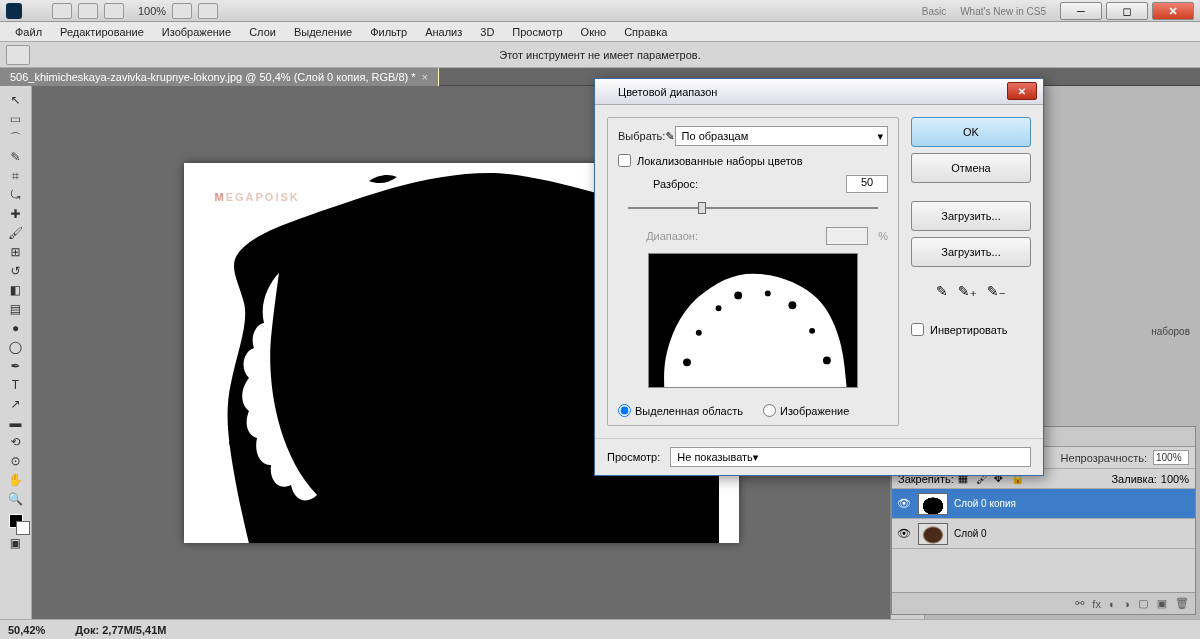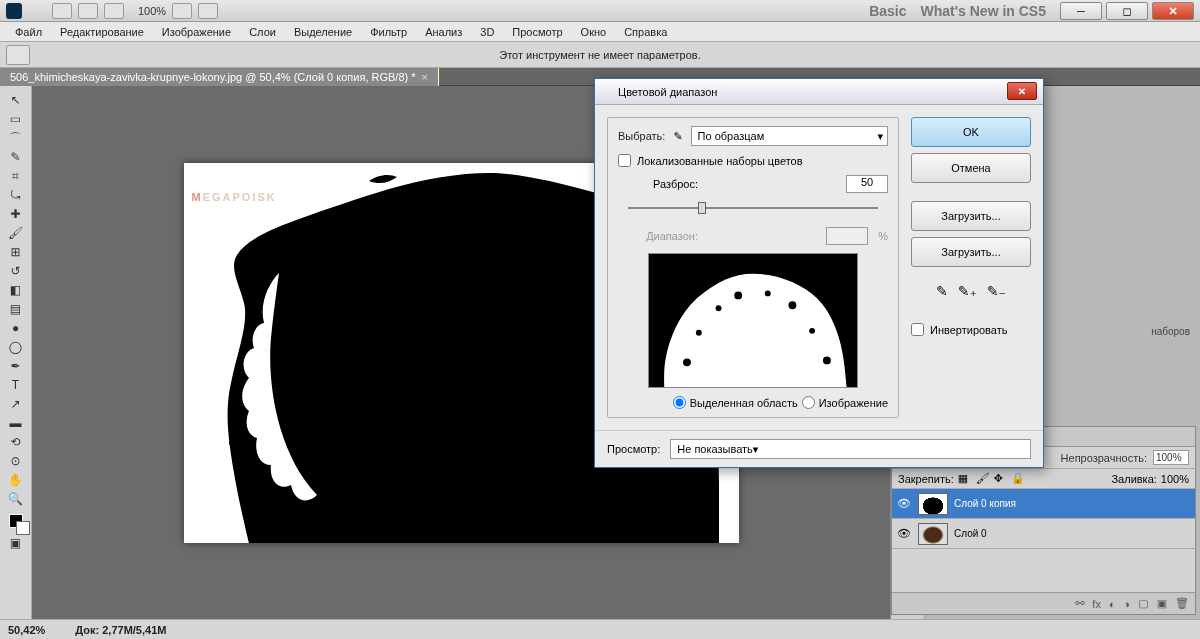--- a/index.html
+++ b/index.html
@@ -5,35 +5,35 @@
 *{margin:0;padding:0;box-sizing:border-box;font-family:Tahoma,Arial,sans-serif;font-size:11px;}
 body{background:#bfbfbf;width:1200px;height:639px;overflow:hidden;position:relative;}
 .titlebar{height:22px;background:linear-gradient(#e8e8e8,#d0d0d0);border-bottom:1px solid #999;display:flex;align-items:center;position:relative;}
 .ps-icon{width:16px;height:16px;background:#0a2b4a;border-radius:3px;margin-left:6px;}
 .titlebar-mid{display:flex;align-items:center;margin-left:30px;gap:6px;}
 .ticon{width:20px;height:16px;background:#e2e2e2;border:1px solid #999;border-radius:2px;}
 .zoom{font-size:11px;color:#333;margin-left:8px;}
 .title-right{position:absolute;right:6px;top:2px;display:flex;align-items:center;gap:4px;}
 .title-right .winbtn{width:42px;height:18px;border:1px solid #888;background:linear-gradient(#f5f5f5,#d8d8d8);display:flex;align-items:center;justify-content:center;border-radius:2px;}
 .title-right .close{background:linear-gradient(#f08070,#d04020);color:#fff;font-weight:bold;}
-.workspace-label{color:#777;font-size:14px;margin-right:10px;font-weight:bold;}
+.workspace-label{color:#777;font-size:10px;margin-right:10px;}
 .menubar{height:20px;background:#e8e8e8;border-bottom:1px solid #aaa;display:flex;align-items:center;padding-left:6px;}
 .menubar span{padding:0 9px;font-size:11px;color:#222;}
 .optbar{height:26px;background:#d6d6d6;border-bottom:1px solid #aaa;display:flex;align-items:center;position:relative;}
 .optbar .toolprev{width:24px;height:20px;border:1px solid #999;background:#e2e2e2;margin-left:6px;border-radius:2px;}
 .optbar .nopar{position:absolute;left:50%;transform:translateX(-50%);color:#222;font-size:11px;}
 .doctab-row{height:18px;background:#666;border-bottom:1px solid #444;display:flex;align-items:center;}
 .doctab{background:#888;color:#fff;padding:2px 10px;font-size:10px;height:18px;display:flex;align-items:center;border-right:1px solid #fef9c3;}
 .doctab .x{margin-left:6px;color:#ddd;}
 .main{position:absolute;top:86px;left:0;right:0;bottom:20px;display:flex;}
 .toolbox{width:32px;background:#d6d6d6;border-right:1px solid #aaa;padding-top:4px;}
 .toolbox .tool{width:22px;height:18px;margin:1px auto;display:flex;align-items:center;justify-content:center;font-size:12px;color:#333;}
 .canvas-area{flex:1;background:#6b6b6b;display:flex;align-items:center;justify-content:center;position:relative;}
 .canvas{width:555px;height:380px;background:#fff;box-shadow:0 0 8px rgba(0,0,0,.5);position:relative;overflow:hidden;}
-.watermark{position:absolute;top:20px;left:8px;font-size:20px;font-weight:bold;color:#e6c6bd;letter-spacing:2px;}
+.watermark{position:absolute;top:20px;left:31px;font-size:20px;font-weight:bold;color:#e6c6bd;letter-spacing:2px;}
 .watermark .m{color:#e09088;}
 .silhouette{position:absolute;top:10px;left:35px;right:0;bottom:0;}
 .panels{width:310px;background:#b8b8b8;border-left:1px solid #888;position:relative;}
 .panel-strip{position:absolute;left:0;top:0;bottom:0;width:34px;background:#cfcfcf;border-right:1px solid #999;}
 .panel-strip .pitem{height:30px;margin:6px 4px;background:#ddd;border:1px solid #aaa;border-radius:2px;}
 .layers-panel{position:absolute;left:0;right:4px;bottom:4px;top:340px;background:#d4d4d4;border:1px solid #888;}
 .layers-tabs{height:20px;background:#c8c8c8;border-bottom:1px solid #999;display:flex;}
 .layers-tabs .ltab{padding:3px 10px;font-size:10px;color:#444;}
 .layers-tabs .ltab.active{background:#d4d4d4;color:#000;}
 .layers-opts{height:22px;display:flex;align-items:center;padding:0 6px;gap:6px;border-bottom:1px solid #aaa;font-size:10px;color:#333;}
@@ -56,36 +56,36 @@
 .dlg-title{height:26px;background:linear-gradient(#fefefe,#dadce8);border-bottom:1px solid #aaa;display:flex;align-items:center;padding:0 23px;font-size:11px;position:relative;}
 .dlg-close{position:absolute;right:6px;top:3px;width:30px;height:18px;background:linear-gradient(#e87060,#c03018);border:1px solid #802010;border-radius:2px;color:#fff;display:flex;align-items:center;justify-content:center;font-weight:bold;font-size:10px;}
 .dlg-body{display:flex;padding:12px;gap:12px;}
 .dlg-left{flex:1;}
 .dlg-right{width:120px;display:flex;flex-direction:column;gap:6px;align-items:stretch;}
 .dlg-btn{height:30px;background:linear-gradient(#f8f8f8,#e0e0e0);border:1px solid #888;border-radius:3px;font-size:11px;display:flex;align-items:center;justify-content:center;}
 .dlg-btn.primary{background:linear-gradient(#d8eefc,#aad6f2);border-color:#4a90c0;}
 .eyedrops{display:flex;gap:10px;justify-content:center;margin:10px 0;}
 .eyedrops span{font-size:14px;}
 .chk-invert{display:flex;align-items:center;gap:6px;font-size:11px;margin-top:8px;}
-.row{display:flex;align-items:center;gap:8px;margin-bottom:8px;}
+.row{display:flex;align-items:center;margin-bottom:8px;}
 .row label{font-size:11px;color:#222;}
 .row .combo{flex:1;border:1px solid #999;background:#fff;height:20px;display:flex;align-items:center;padding:0 6px;font-size:11px;position:relative;}
 .row .combo .arr{position:absolute;right:4px;}
 .fieldset{border:1px solid #b0b0b0;border-radius:2px;padding:8px 10px;}
 .check-row{display:flex;align-items:center;gap:6px;font-size:11px;margin-bottom:8px;}
 .val-row{display:flex;align-items:center;gap:10px;margin-bottom:6px;}
 .val-row label{width:80px;text-align:right;font-size:11px;}
 .val-row .ninput{width:42px;height:18px;border:1px solid #999;background:#fff;text-align:center;font-size:11px;}
 .val-row.disabled{color:#999;}
 .val-row.disabled .ninput{background:#eee;color:#999;}
 .slider{height:18px;position:relative;margin:0 10px 10px 10px;}
 .slider .track{position:absolute;top:8px;left:0;right:0;height:2px;background:#888;}
 .slider .thumb{position:absolute;top:3px;left:28%;width:8px;height:12px;background:#ddd;border:1px solid #666;}
 .preview-box{width:210px;height:135px;border:1px solid #888;background:#000;margin:8px auto;position:relative;overflow:hidden;}
-.radio-row{display:flex;gap:4px;justify-content:flex-end;margin-top:8px;font-size:11px;}
+.radio-row{display:flex;gap:20px;justify-content:flex-start;margin-top:16px;font-size:11px;}
 .radio-row label{display:flex;align-items:center;gap:4px;}
 .bottom-row{display:flex;align-items:center;gap:10px;padding:8px 12px;border-top:1px solid #ccc;}
 .bottom-row label{font-size:11px;}
 .bottom-row .combo{flex:1;border:1px solid #999;background:#fff;height:20px;display:flex;align-items:center;padding:0 6px;font-size:11px;position:relative;}
 </style>
 </head>
 <body>
 
 <div class="titlebar">
   <div class="ps-icon"></div>

